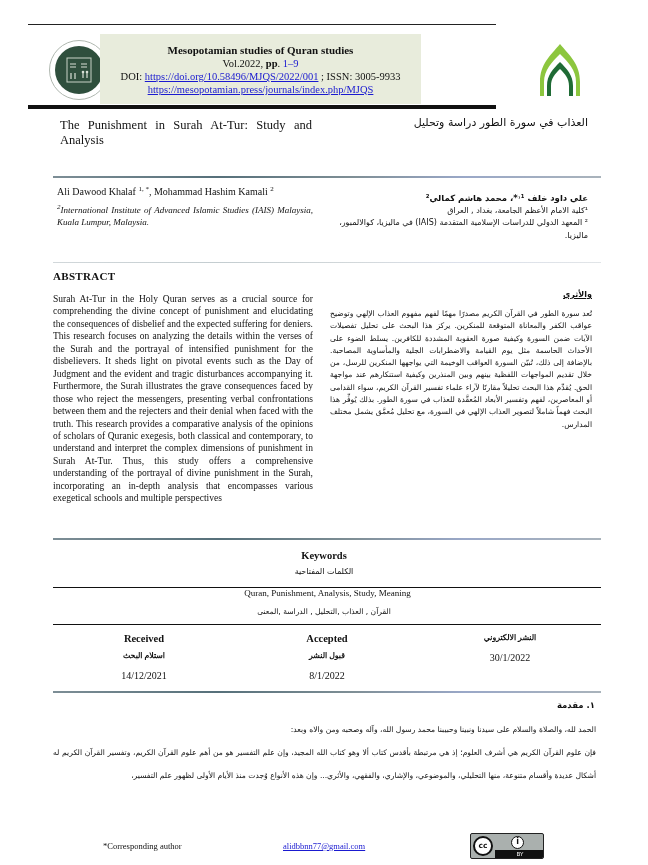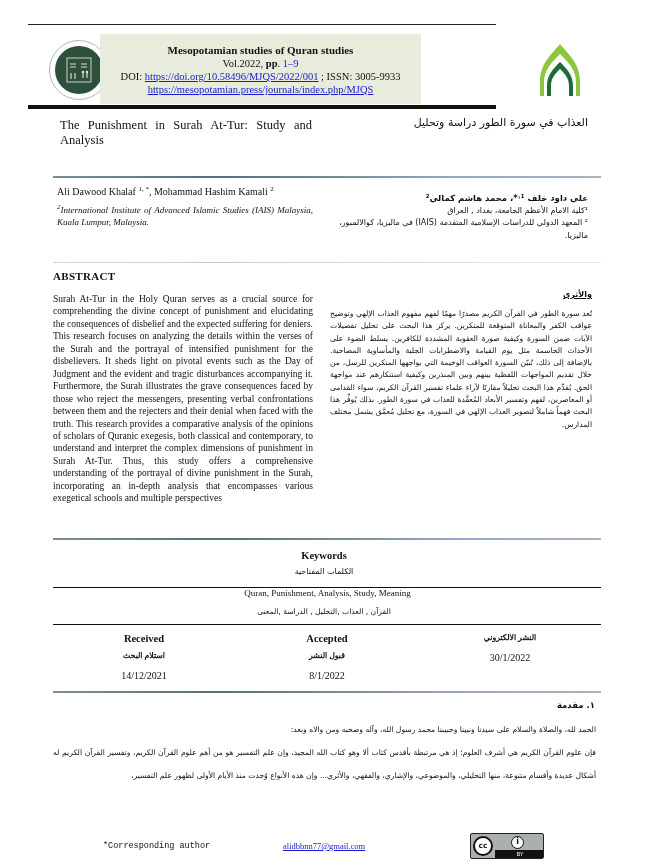--- a/index.html
+++ b/index.html
@@ -52,21 +52,21 @@
 
   .dates { position:absolute; left:53px; top:625px; width:548px; }
   .date-col { position:absolute; top:0; width:182px; text-align:center;margin-top:8px; }
   .date-col .lbl { font-weight:bold; font-size:10.5px; height:18px; }
   .date-col .lbl-ar { font-family:Liberation Serif, serif; font-size:7.8px; height:17px; font-weight:bold; }
   .date-col .val { font-size:10px; margin-top:2px; }
 
   .section-head { position:absolute; left:330px; top:700px; width:265px; direction:rtl; text-align:right; font-family:"DejaVu Sans", sans-serif; font-weight:bold; font-size:8.5px; }
   .body-ar { position:absolute; left:53px; width:543px; direction:rtl; font-family:"DejaVu Sans", sans-serif; font-size:7.6px; line-height:23px; text-align:justify; text-align-last:right; }
 
-  .footer-corr { position:absolute; left:103px; top:841px; font-size:8.5px; font-family:Liberation Mono, monospace; }
+  .footer-corr { position:absolute; left:103px; top:841px; font-size:8.5px; font-family:Liberation Serif, serif; }
   .footer-email { position:absolute; left:283px; top:841px; font-size:8.5px; color:#1a1ad0; text-decoration:underline; }
   .cc-badge { position:absolute; left:470px; top:833px; width:74px; height:26px; background:#aab0ae; border:1px solid #222; border-radius:2px; overflow:hidden; }
   .cc-badge .cc-circle { position:absolute; left:2px; top:2px; width:20px; height:20px; border-radius:50%; background:#fff; border:2px solid #111; font-family:"DejaVu Sans", sans-serif; font-weight:bold; font-size:7.5px; line-height:16px; text-align:center; }
   .cc-badge .by-circle { position:absolute; left:40px; top:2px; width:13px; height:13px; border-radius:50%; background:#fff; border:1.5px solid #111; font-family:"DejaVu Sans", sans-serif; font-weight:bold; font-size:8px; line-height:10px; text-align:center; }
   .cc-badge .by-strip { position:absolute; left:24px; bottom:0; width:50px; height:8px; background:#111; color:#fff; font-family:"DejaVu Sans", sans-serif; font-size:5.5px; line-height:8px; text-align:center; }
 </style>
 </head>
 <body>
 
 <div class="hrule-top"></div>

